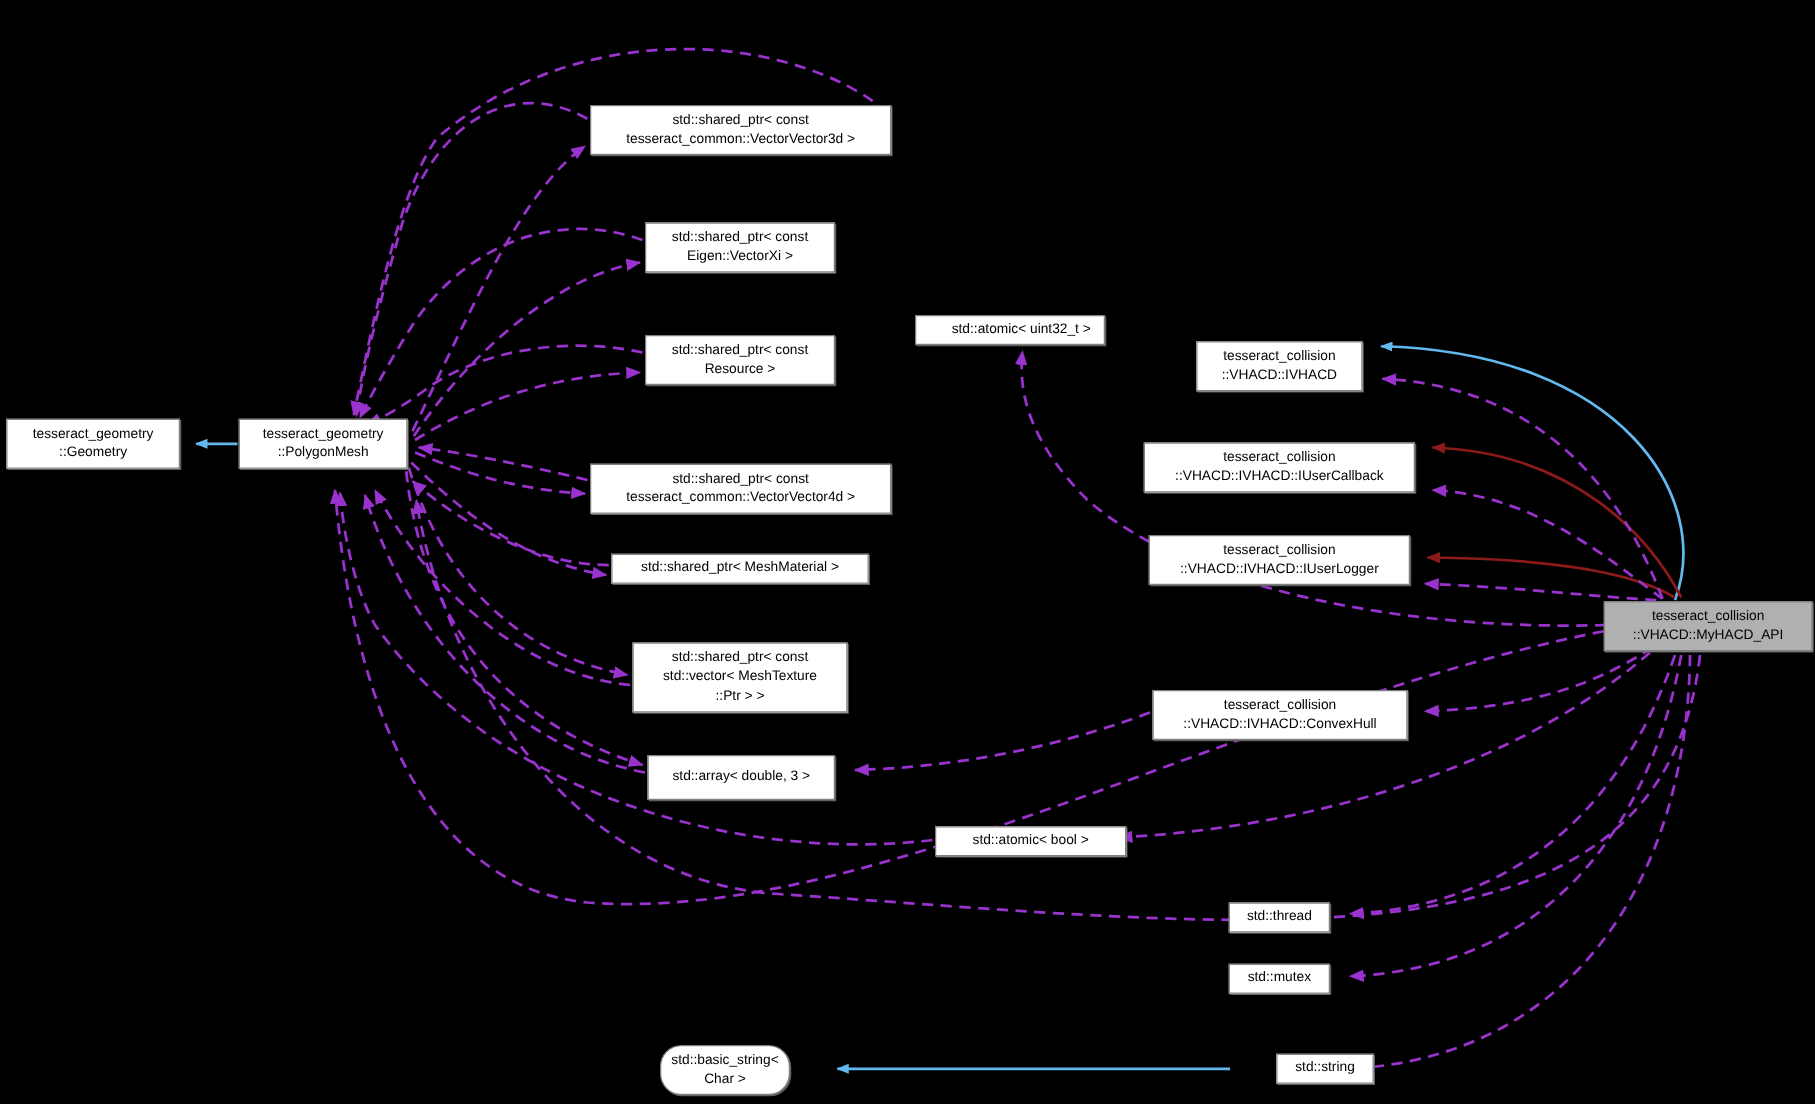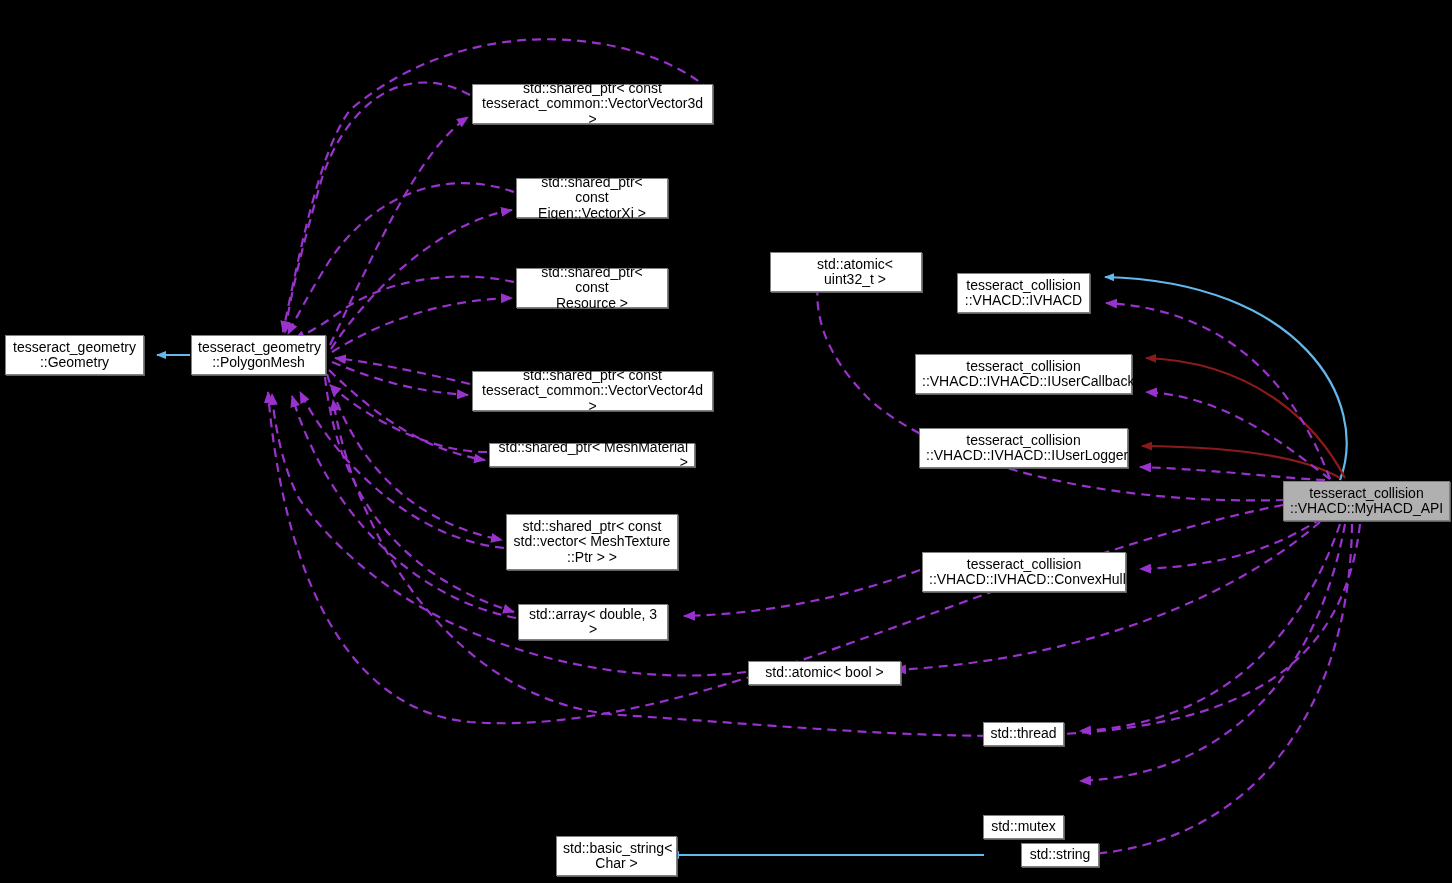--- a/index.html
+++ b/index.html
@@ -10,21 +10,21 @@
     position:absolute;
     box-sizing:border-box;
     background:#ffffff;
     border:1px solid #808080;
     box-shadow:1px 1px 0 0 #606060;
     display:flex;
     align-items:center;
     justify-content:center;
     text-align:center;
     color:#000;
-    font-size:14px;
+    font-size:11px;
     line-height:15.5px;
     letter-spacing:0px;
     padding:2px 6px;
     white-space:pre-line;
   }
   .node.highlight{background:#b0b0b0;}
   .node span{display:block;width:100%;}
 </style>
 </head>
 <body>
@@ -95,36 +95,36 @@
   <div class="node" style="left:191px;top:335px;width:135px;height:40px;"><span>tesseract_geometry
 ::PolygonMesh</span></div>
   <div class="node" style="left:472px;top:84px;width:241px;height:40px;"><span>std::shared_ptr&lt; const
  tesseract_common::VectorVector3d &gt;</span></div>
   <div class="node" style="left:516px;top:178px;width:152px;height:40px;"><span>std::shared_ptr&lt; const
 Eigen::VectorXi &gt;</span></div>
   <div class="node" style="left:516px;top:268px;width:152px;height:40px;"><span>std::shared_ptr&lt; const
 Resource &gt;</span></div>
   <div class="node" style="left:472px;top:371px;width:241px;height:40px;"><span>std::shared_ptr&lt; const
  tesseract_common::VectorVector4d &gt;</span></div>
-  <div class="node" style="left:489px;top:443px;width:206px;height:24px;text-align:right;"><span>std::shared_ptr&lt; MeshMaterial &gt;</span></div>
+  <div class="node" style="left:489px;top:443px;width:206px;height:24px;"><span>std::shared_ptr&lt; MeshMaterial &gt;</span></div>
   <div class="node" style="left:506px;top:514px;width:172px;height:56px;"><span>std::shared_ptr&lt; const
  std::vector&lt; MeshTexture
 ::Ptr &gt; &gt;</span></div>
   <div class="node" style="left:518px;top:604px;width:150px;height:36px;"><span>std::array&lt; double, 3 &gt;</span></div>
-  <div class="node" style="left:556px;top:836px;width:121px;height:40px;"><span>std::basic_string&lt;
+  <div class="node" style="left:528px;top:836px;width:104px;height:40px;border-radius:17px;"><span>std::basic_string&lt;
 Char &gt;</span></div>
-  <div class="node" style="left:770px;top:252px;width:152px;height:40px;padding-left:24px;"><span>std::atomic&lt; uint32_t &gt;</span></div>
+  <div class="node" style="left:732px;top:252px;width:152px;height:24px;padding-left:24px;"><span>std::atomic&lt; uint32_t &gt;</span></div>
   <div class="node" style="left:748px;top:661px;width:153px;height:24px;"><span>std::atomic&lt; bool &gt;</span></div>
   <div class="node" style="left:957px;top:273px;width:133px;height:40px;"><span>tesseract_collision
 ::VHACD::IVHACD</span></div>
   <div class="node" style="left:915px;top:354px;width:217px;height:40px;"><span>tesseract_collision
 ::VHACD::IVHACD::IUserCallback</span></div>
   <div class="node" style="left:919px;top:428px;width:209px;height:40px;"><span>tesseract_collision
 ::VHACD::IVHACD::IUserLogger</span></div>
   <div class="node" style="left:922px;top:552px;width:204px;height:40px;"><span>tesseract_collision
 ::VHACD::IVHACD::ConvexHull</span></div>
   <div class="node" style="left:983px;top:722px;width:81px;height:24px;justify-content:flex-end;"><span>std::thread</span></div>
-  <div class="node" style="left:983px;top:771px;width:81px;height:24px;margin-top:44px;"><span>std::mutex</span></div>
+  <div class="node" style="left:983px;top:771px;width:81px;height:24px;"><span>std::mutex</span></div>
   <div class="node" style="left:985px;top:843px;width:78px;height:24px;margin-left:36px;"><span>std::string</span></div>
   <div class="node highlight" style="left:1283px;top:481px;width:167px;height:40px;"><span>tesseract_collision
 ::VHACD::MyHACD_API</span></div>
 
 </div>
 
 </body></html>

